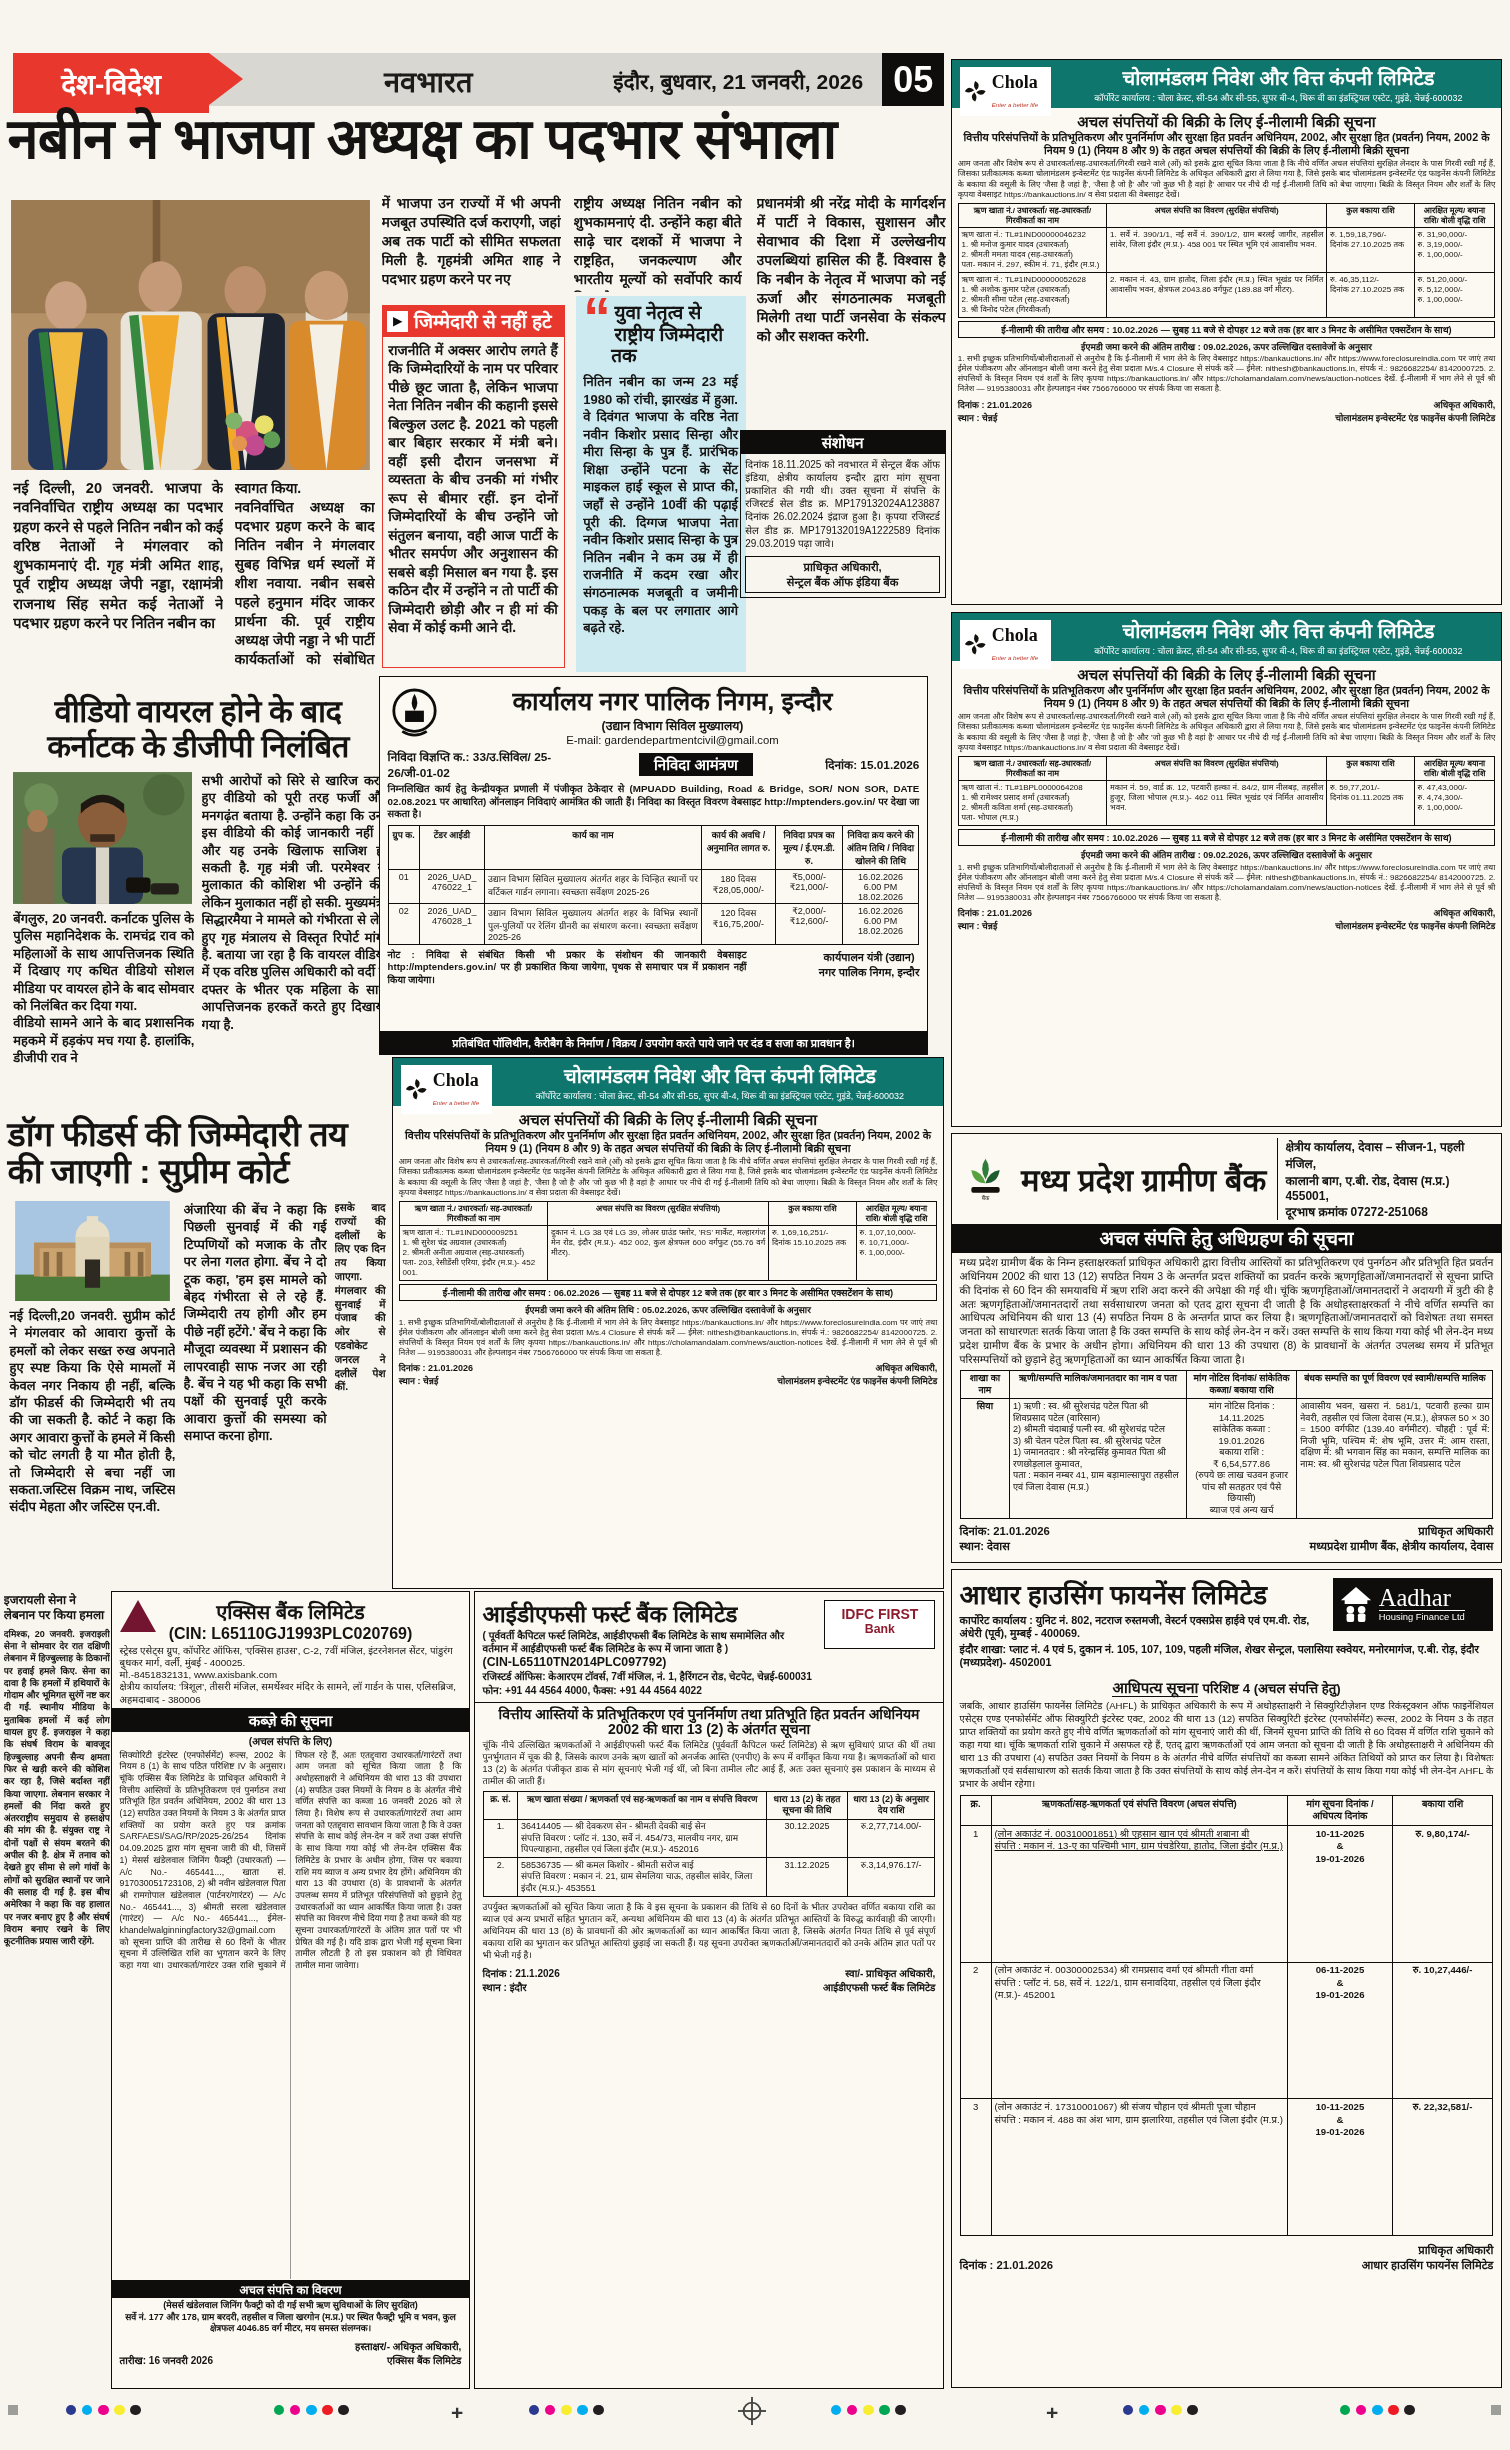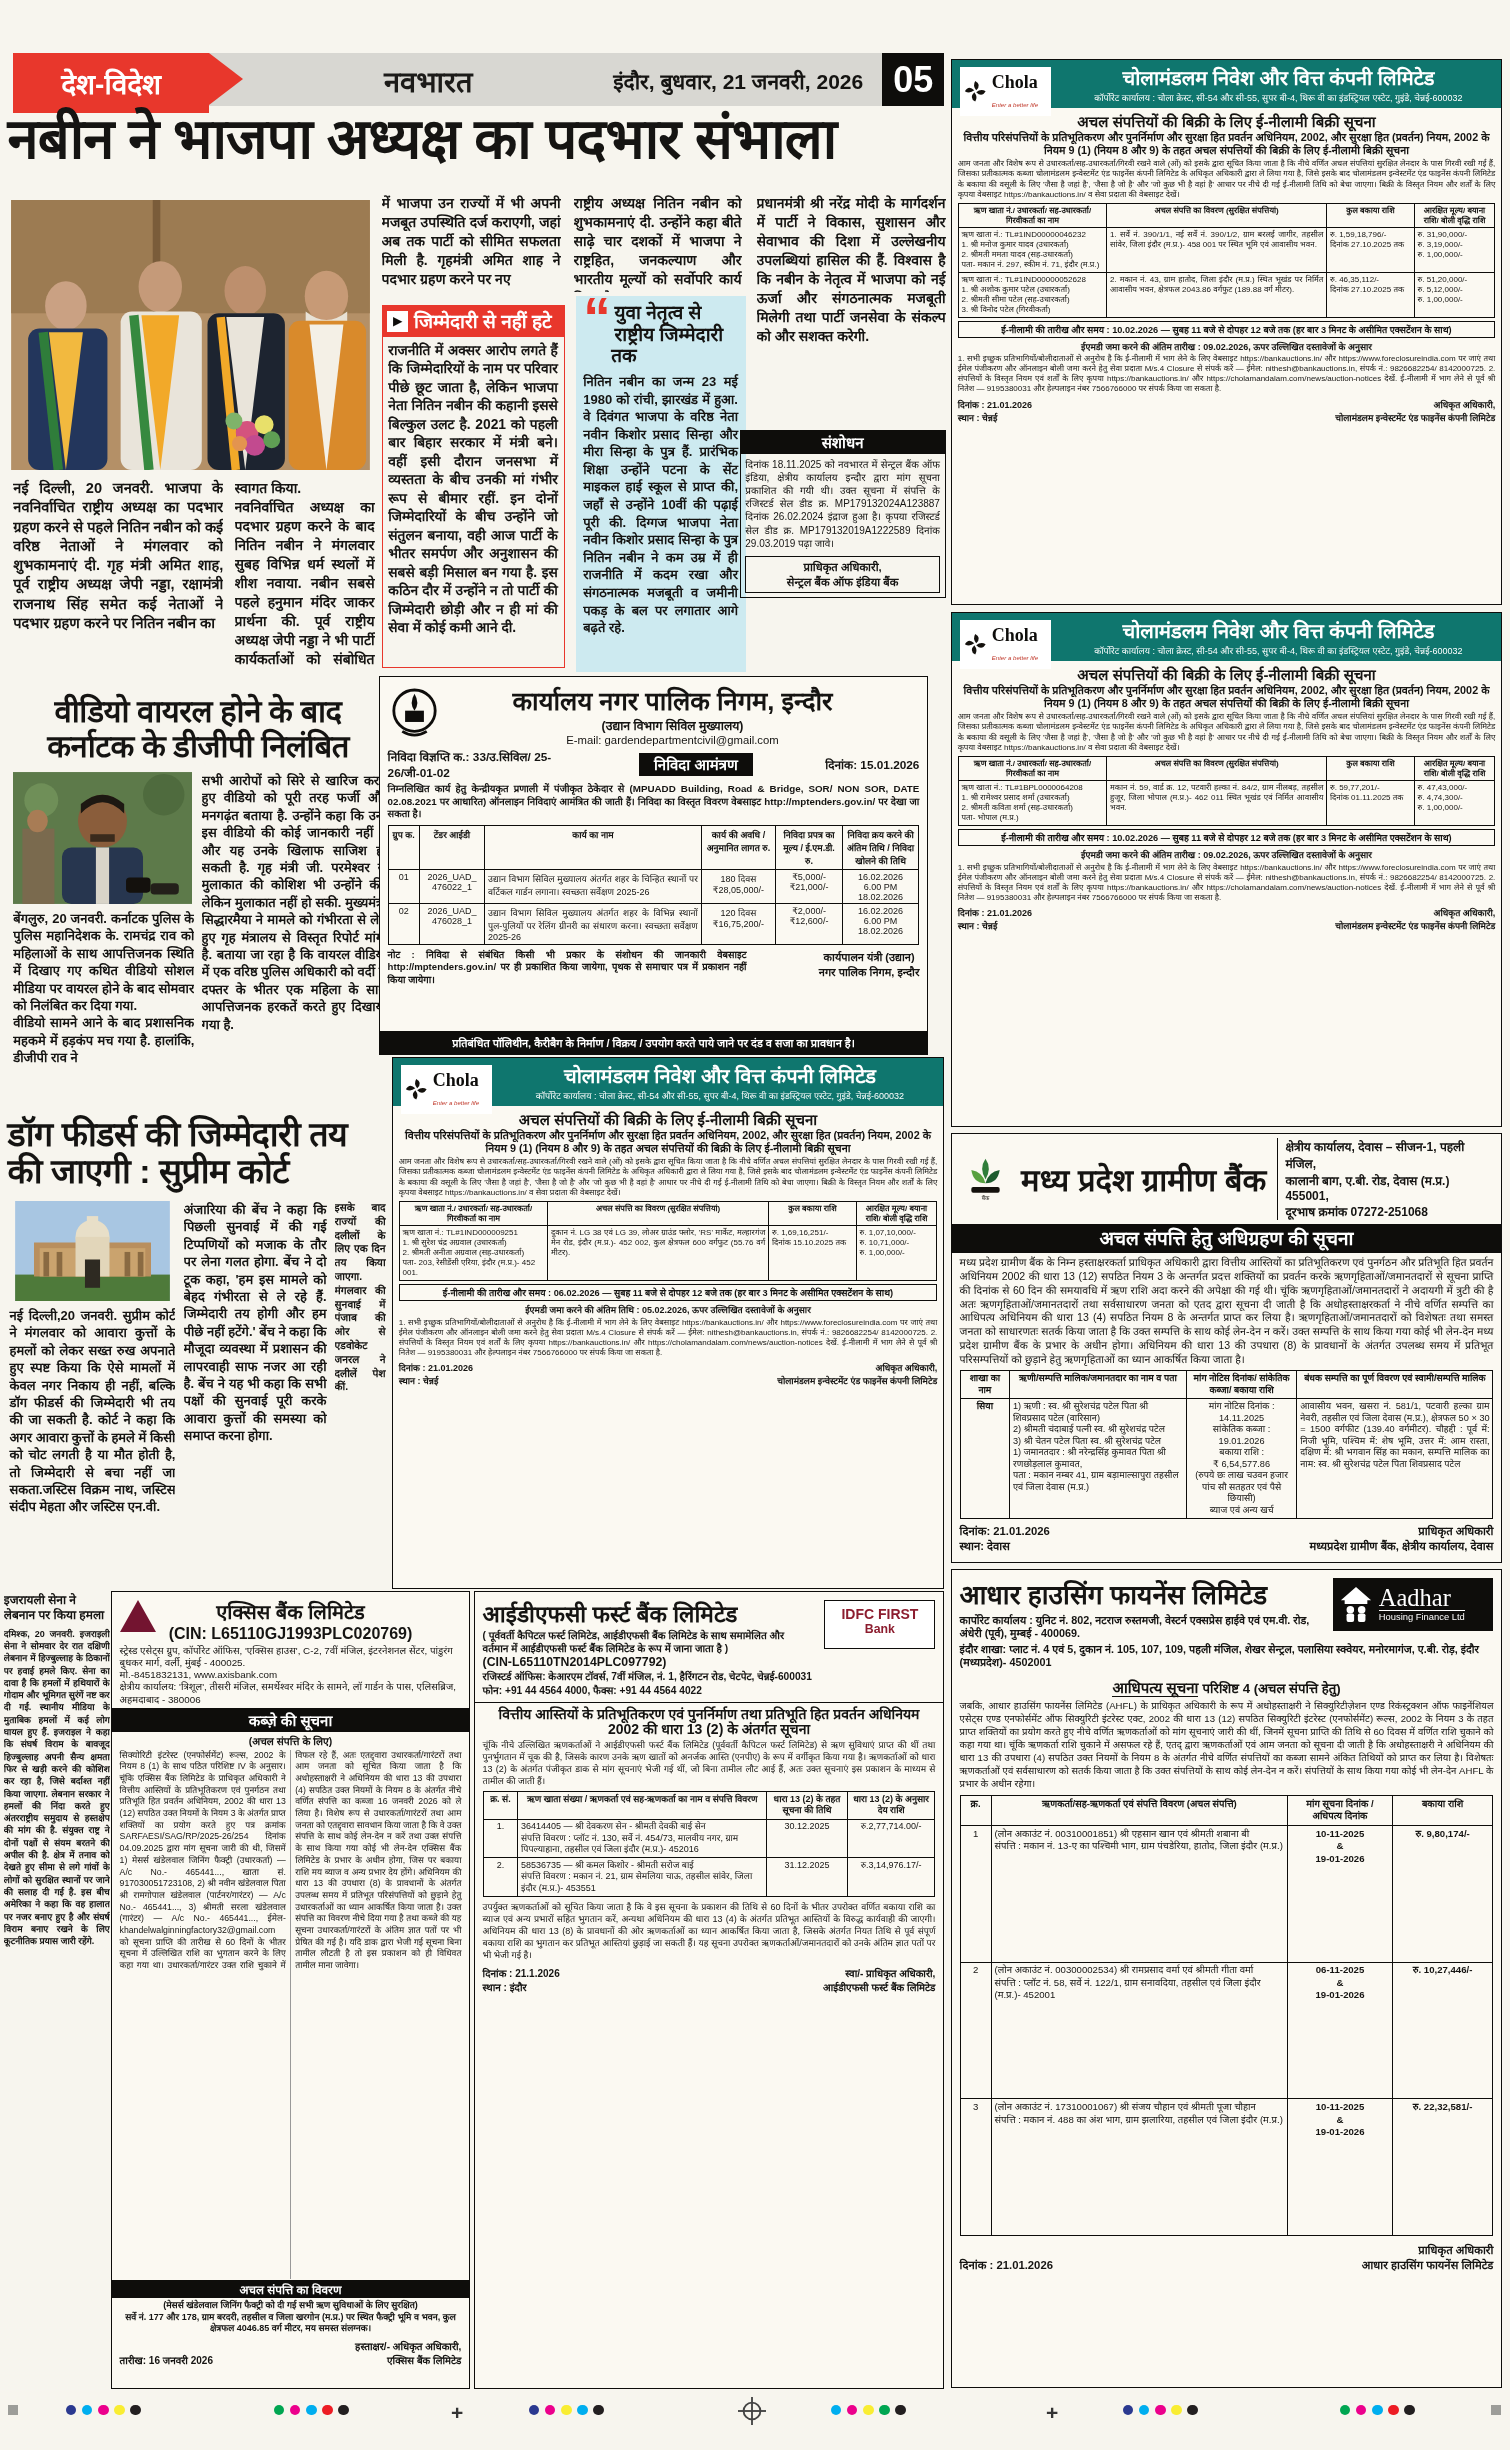--- a/index.html
+++ b/index.html
@@ -569,21 +569,21 @@
       <table style="margin-top:4.7px;font-size:9.6px;line-height:12.5px;">
         <tbody>
             <tr class="b ctr">
           <th style="width:24.5px;">क्र.</th>
           <th>ऋणकर्ता/सह-ऋणकर्ता एवं संपत्ति विवरण (अचल संपत्ति)</th>
           <th style="width:98px;">मांग सूचना दिनांक / अधिपत्य दिनांक</th>
           <th style="width:94px;">बकाया राशि</th>
         </tr>
         <tr>
           <td class="ctr">1</td>
-          <td class="pre" style="height:132px;">(लोन अकाउंट नं. 00310001851) श्री एहसान खान एवं श्रीमती शबाना बी
+          <td class="pre" style="height:132px;text-decoration:underline;">(लोन अकाउंट नं. 00310001851) श्री एहसान खान एवं श्रीमती शबाना बी
 संपत्ति : मकान नं. 13-ए का पश्चिमी भाग, ग्राम पंचडेरिया, हातोद, जिला इंदौर (म.प्र.)</td>
           <td class="pre ctr b">10-11-2025
 &amp;
 19-01-2026</td>
           <td class="ctr b">रु. 9,80,174/-</td>
         </tr>
         <tr>
           <td class="ctr">2</td>
           <td class="pre" style="height:132px;">(लोन अकाउंट नं. 00300002534) श्री रामप्रसाद वर्मा एवं श्रीमती गीता वर्मा
 संपत्ति : प्लॉट नं. 58, सर्वे नं. 122/1, ग्राम सनावदिया, तहसील एवं जिला इंदौर (म.प्र.)- 452001</td>

